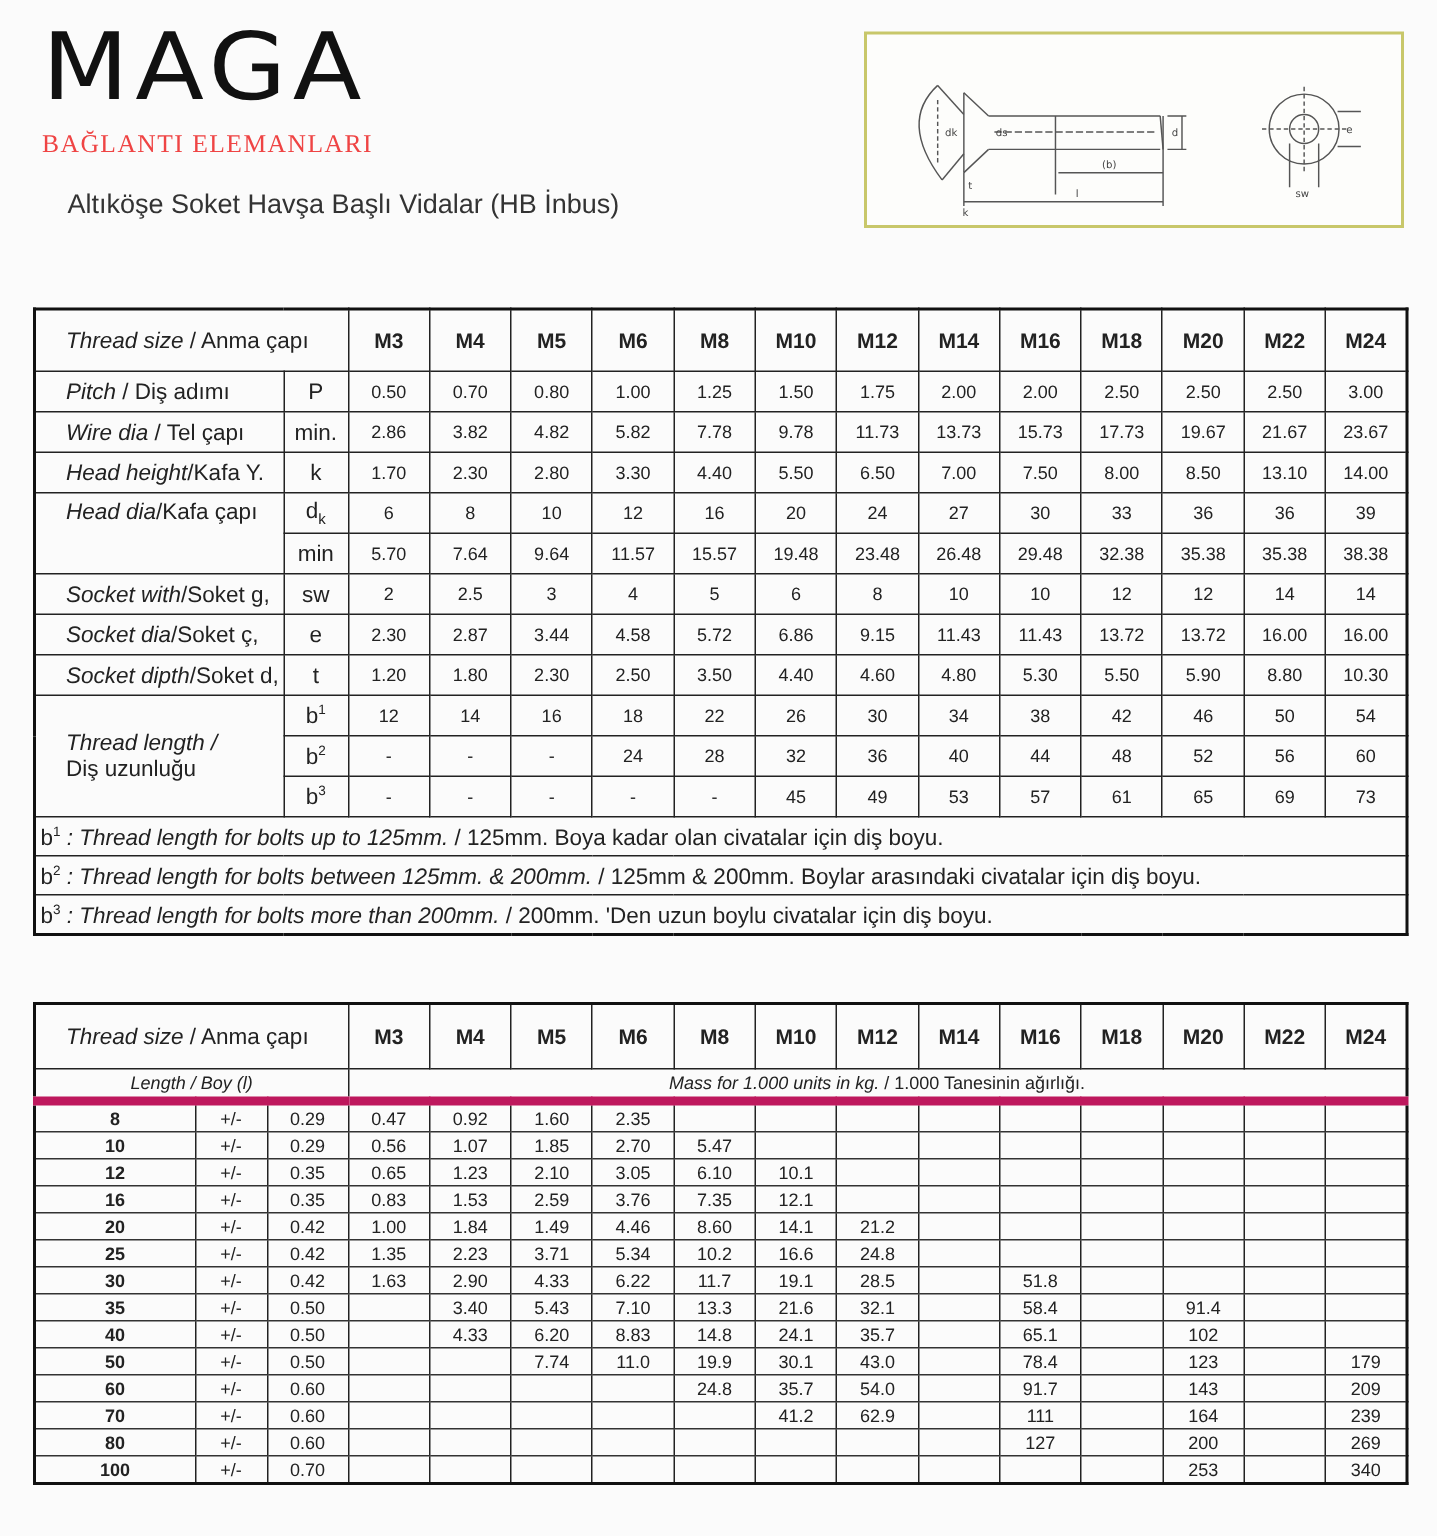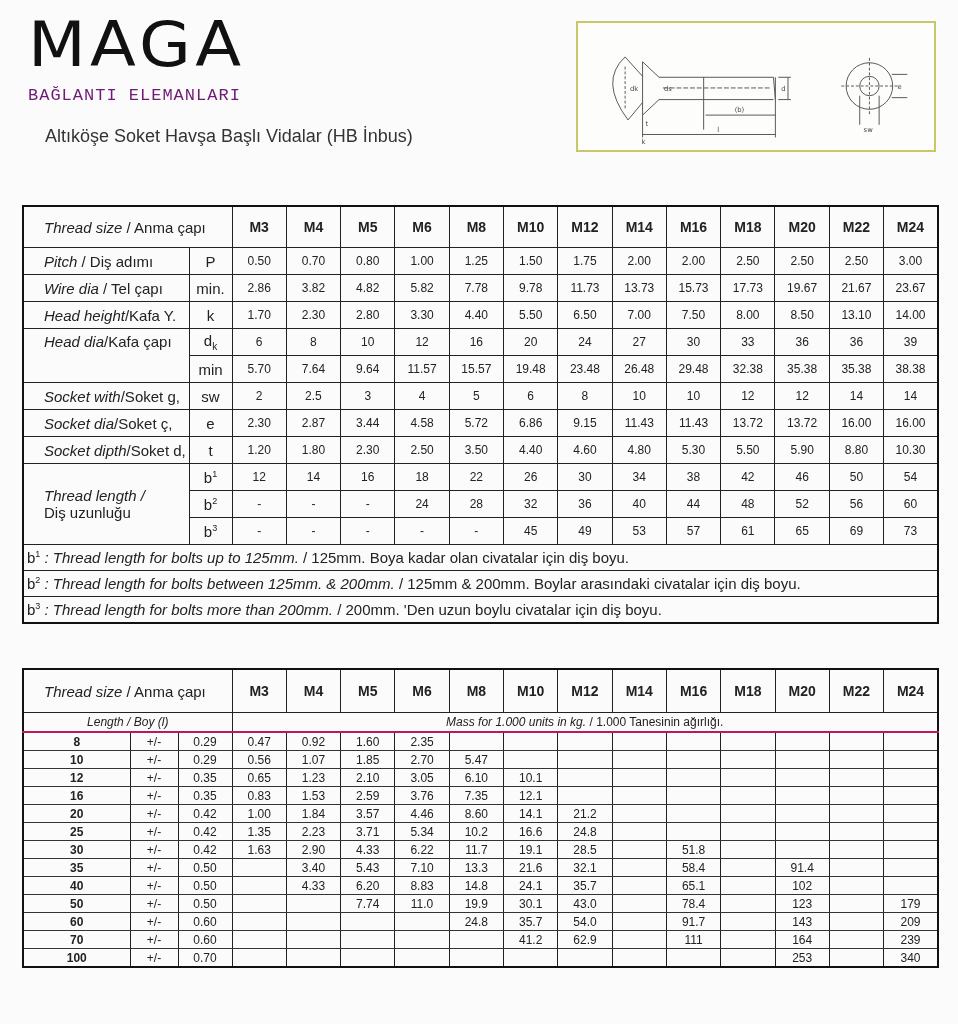--- a/index.html
+++ b/index.html
@@ -1,22 +1,22 @@
 <!DOCTYPE html>
 <html><head>
 <meta charset="utf-8">
 <style>
   html, body { margin: 0; padding: 0; background: #fbfbfb; }
   body { width: 958px; height: 1024px; position: relative; overflow: hidden;
          font-family: "Liberation Sans", sans-serif; color: #111; }
   .brand { position: absolute; left: 28px; top: 14px; }
   .brand-name { font-family: "DejaVu Sans", sans-serif; font-size: 62px; font-weight: 400;
                 letter-spacing: 4px; line-height: 62px; color: #111; transform: scaleX(1.08); transform-origin: left; }
-  .brand-sub { font-family: Liberation Mono, monospace; font-size: 17px; letter-spacing: 1px;
-               margin-top: 10px; color: #701a75; font-weight: 300; }
+  .brand-sub { font-family: Liberation Serif, serif; font-size: 17px; letter-spacing: 1px;
+               margin-top: 10px; color: #ef4444; font-weight: 300; }
   .title { position: absolute; left: 26px; top: 125px; font-size: 18px; color: #333; line-height: 23px; margin-left: 19px; }
   .diagram { position: absolute; left: 576px; top: 21px; width: 360px; height: 131px;
              border: 2px solid #c8c76a; background: #fdfdfb; box-sizing: border-box; }
   .diagram svg { width: 100%; height: 100%; }
 
   table { border-collapse: collapse; position: absolute; left: 22px; table-layout: fixed; }
   td, th { border: 1.5px solid #222; text-align: center; padding: 0; font-weight: normal;
            font-size: 12px; color: #222; overflow: hidden; white-space: nowrap; }
   .spec { top: 205px; width: 915px; }
   .spec .hdr td { height: 40px; font-size: 15px; }
@@ -25,21 +25,21 @@
   .lbl { text-align: left; padding-left: 20px; font-size: 15px; }
   .lbl i { font-style: italic; }
   .sym { font-size: 15px; }
   .note td { text-align: left; padding-left: 3px; font-size: 15px; height: 25px; margin-top: 28px; }
   .note i { font-style: italic; }
   table.spec { border: 2.5px solid #111; }
 
   .mass { top: 668px; width: 915px; border: 2.5px solid #111; }
   .mass .hdr td { height: 42px; font-size: 15px; }
   .mass .hdr td.size { font-weight: bold; font-size: 14px; }
-  .mass .sub td { height: 18px; font-size: 12px; border-bottom: 2px solid #be185d; }
+  .mass .sub td { height: 18px; font-size: 12px; border-bottom: 6px solid #be185d; }
   .mass .sub i { font-style: italic; }
   .mass tr.m td { height: 17px; font-size: 12px; border-top: 1.2px solid #333; border-bottom: 1.2px solid #333; }
   .mass tr.m td.len { font-weight: bold; }
 </style>
 </head>
 <body>
 
 <div class="brand">
   <div class="brand-name">MAGA</div>
   <div class="brand-sub">BAĞLANTI ELEMANLARI</div>
@@ -412,21 +412,21 @@
         <td></td>
         <td></td>
         <td></td>
       </tr>
       <tr class="m">
         <td class="len">20</td>
         <td>+/-</td>
         <td>0.42</td>
         <td>1.00</td>
         <td>1.84</td>
-        <td>3.57</td>
+        <td>1.49</td>
         <td>4.46</td>
         <td>8.60</td>
         <td>14.1</td>
         <td>21.2</td>
         <td></td>
         <td></td>
         <td></td>
         <td></td>
         <td></td>
         <td></td>
@@ -551,20 +551,38 @@
         <td>41.2</td>
         <td>62.9</td>
         <td></td>
         <td>111</td>
         <td></td>
         <td>164</td>
         <td></td>
         <td>239</td>
       </tr>
       <tr class="m">
+        <td class="len">80</td>
+        <td>+/-</td>
+        <td>0.60</td>
+        <td></td>
+        <td></td>
+        <td></td>
+        <td></td>
+        <td></td>
+        <td></td>
+        <td></td>
+        <td></td>
+        <td>127</td>
+        <td></td>
+        <td>200</td>
+        <td></td>
+        <td>269</td>
+      </tr>
+      <tr class="m">
         <td class="len">100</td>
         <td>+/-</td>
         <td>0.70</td>
         <td></td>
         <td></td>
         <td></td>
         <td></td>
         <td></td>
         <td></td>
         <td></td>

